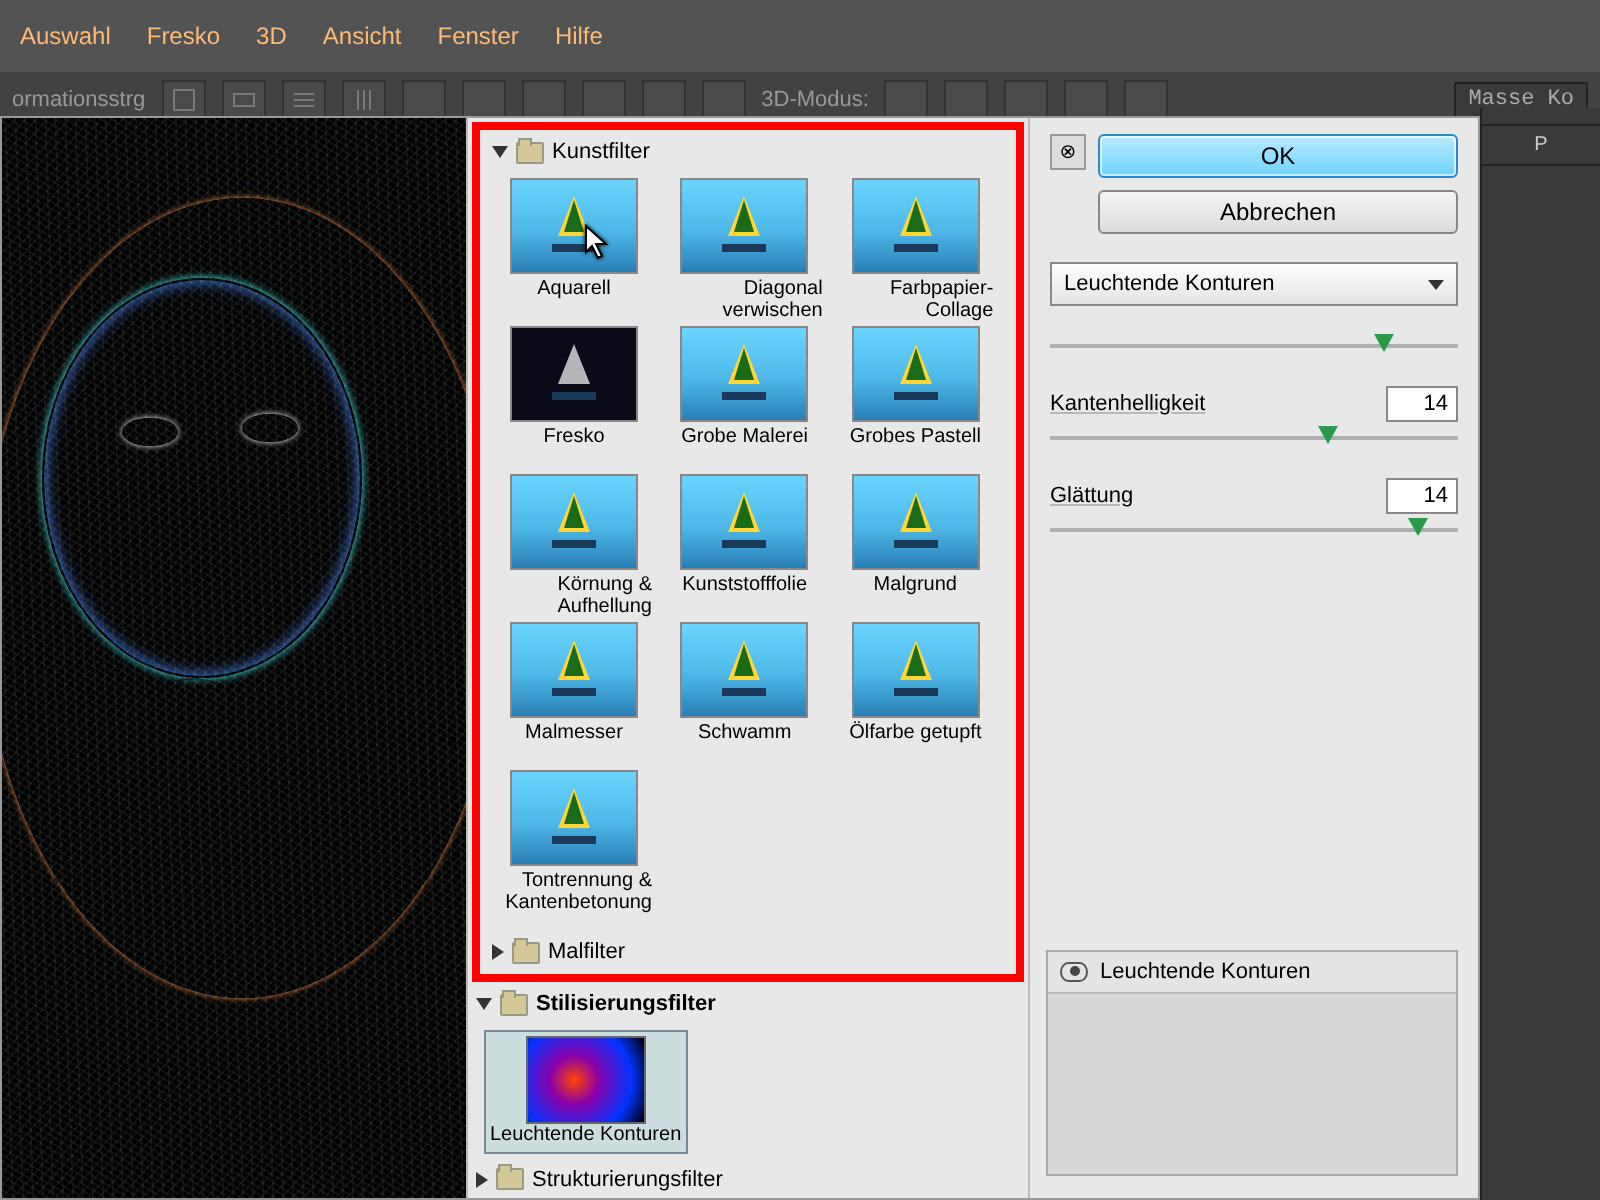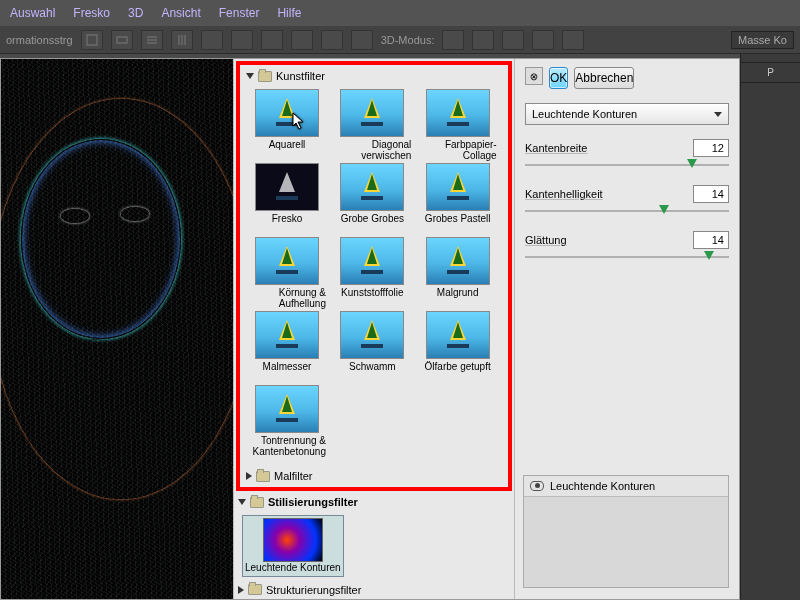--- a/index.html
+++ b/index.html
@@ -1,25 +1,25 @@
 <!DOCTYPE html>
 <html><head>
 <meta charset="utf-8">
 <style>
   * { box-sizing: border-box; margin: 0; padding: 0; font-family: Tahoma, Arial, sans-serif; }
   body { background: #4a4a4a; width: 800px; height: 600px; overflow: hidden; position: relative; }
   
-  .menubar { background: #535353; height: 26px; display: flex; align-items: center; padding: 0 10px; gap: 18px; color: #c4b5fd; font-size: 12px; }
+  .menubar { background: #535353; height: 36px; display: flex; align-items: center; padding: 0 10px; gap: 18px; color: #fdba74; font-size: 12px; }
   .menubar span { cursor: default; }
   
   .toolbar { background: #424242; height: 28px; border-bottom: 1px solid #2a2a2a; display: flex; align-items: center; padding: 0 6px; gap: 8px; color: #888; font-size: 11px; }
   .tool-btn { width: 22px; height: 20px; background: #4a4a4a; border: 1px solid #333; display:flex; align-items:center; justify-content:center; }
   .tool-btn svg { opacity: .5; }
   .toolbar-label { color: #999; font-size: 11px; }
-  .right-tool { margin-left: auto; background:#3a3a3a; padding:2px 6px; border:1px solid #222; color:#aaa;}
+  .right-tool { margin-left: auto; background:#3a3a3a; padding:2px 6px; border:1px solid #222; color:#aaa;font-family:Liberation Mono, monospace;}
   
   .dialog { position: absolute; top: 58px; left: 0; width: 740px; height: 542px; background: #e8e8e8; border: 1px solid #999; display: flex; }
   
   .preview-pane { width: 232px; height: 100%; background: #000; position: relative; overflow: hidden; }
   .preview-img { width: 100%; height: 100%; position: relative; }
   
   .middle-pane { width: 282px; height: 100%; background: #e8e8e8; border-left: 1px solid #bbb; border-right: 1px solid #bbb; display:flex; flex-direction:column; }
   .highlight-box { border: 4px solid #ff0000; margin: 2px; padding: 2px 2px 2px 2px; }
   
   .cat-header { display: flex; align-items: center; gap: 4px; padding: 3px 4px; font-size: 11px; color: #000; cursor: default; }
@@ -46,21 +46,21 @@
   
   .stil-section { padding: 0; }
   .stil-thumb-row { display:flex; padding:4px 8px; }
   .stil-thumb-cell { display:flex; flex-direction:column; align-items:center; background:#cdd; border:1px solid #789; padding:2px; }
   .stil-thumb { width:60px; height:44px; background: radial-gradient(circle at 40% 50%, #ff4400 0%, #8800aa 30%, #0033ff 70%, #000 100%); border:1px solid #666; }
   .stil-label { font-size:10px; text-align:center; margin-top:1px; line-height:1.05;}
   
   .right-pane { flex: 1; background: #e8e8e8; padding: 8px 10px; display:flex; flex-direction:column; gap:8px; position:relative;}
   .btn-row { display:flex; align-items:flex-start; gap:6px;}
   .collapse-btn { width:18px; height:18px; border:1px solid #999; background:#ddd; display:flex; align-items:center; justify-content:center; font-size:10px; cursor:default;}
-  .btn-stack { display:flex; gap:6px; flex:1;}
+  .btn-stack { display:flex; flex-direction:column; gap:6px; flex:1;}
   .btn { height:22px; border:1px solid #888; border-radius:3px; font-size:12px; text-align:center; line-height:20px; cursor:default; }
   .btn-ok { background: linear-gradient(180deg,#b8eaff,#6fd4ff); border-color:#2a8acc; box-shadow: inset 0 0 0 1px rgba(255,255,255,.6);}
   .btn-cancel { background: linear-gradient(180deg,#f4f4f4,#dcdcdc);}
   
   .dropdown { height:22px; border:1px solid #8a8a8a; background:linear-gradient(180deg,#fff,#e4e4e4); display:flex; align-items:center; padding:0 6px; font-size:11px; justify-content:space-between; margin-top:6px;}
   .dd-arrow { width:0;height:0;border-left:4px solid transparent;border-right:4px solid transparent;border-top:5px solid #333;}
   
   .slider-row { display:flex; flex-direction:column; gap:2px; margin-top:6px;}
   .slider-top { display:flex; justify-content:space-between; align-items:center;}
   .slider-label { font-size:11px; color:#000; text-decoration:underline; text-decoration-color:rgba(0,0,0,.2);}
@@ -211,21 +211,21 @@
               <div class="hull"></div>
             </div>
             <div class="thumb-label">Fresko</div>
           </div>
         <div class="thumb-cell">
             <div class="thumb">
               <div class="sail"></div>
               <div class="sail2"></div>
               <div class="hull"></div>
             </div>
-            <div class="thumb-label">Grobe Grobes</div>
+            <div class="thumb-label">Grobe Malerei</div>
           </div>
         <div class="thumb-cell">
             <div class="thumb">
               <div class="sail"></div>
               <div class="sail2"></div>
               <div class="hull"></div>
             </div>
             <div class="thumb-label">Grobes Pastell</div>
           </div>
         <div class="thumb-cell">
@@ -322,24 +322,20 @@
         <div class="btn btn-cancel">Abbrechen</div>
       </div>
     </div>
 
     <div class="dropdown">
       <span>Leuchtende Konturen</span>
       <span class="dd-arrow"></span>
     </div>
 
     <div class="slider-row">
-      <div class="slider-top">
-        <span class="slider-label">Kantenbreite</span>
-        <input class="slider-val" value="12" style="">
-      </div>
       <div class="slider-track">
         <div class="slider-line"></div>
         <div class="slider-knob" style="left:82%"></div>
       </div>
     </div>
 
     <div class="slider-row">
       <div class="slider-top">
         <span class="slider-label">Kantenhelligkeit</span>
         <input class="slider-val" value="14" style="">

